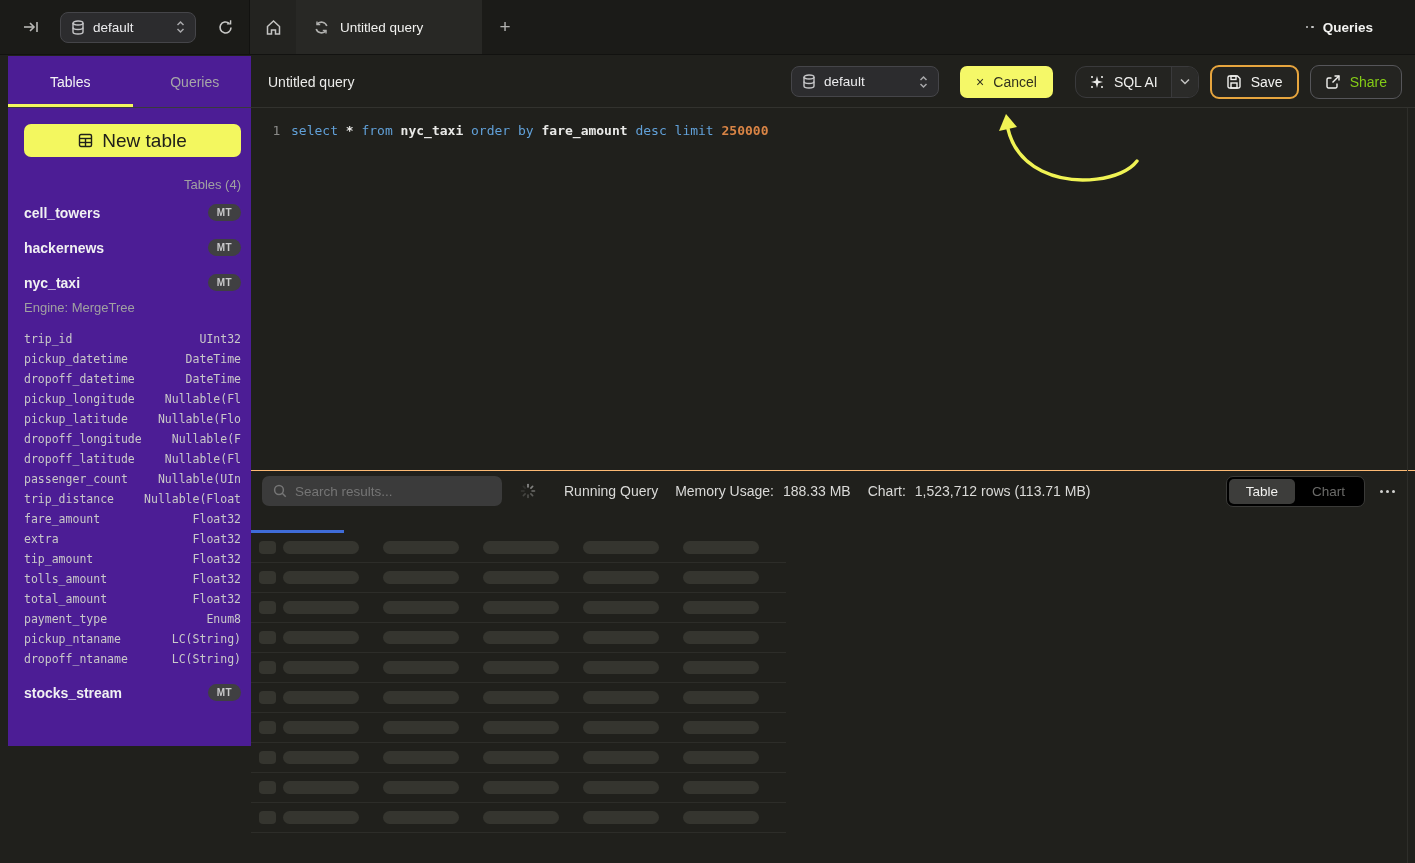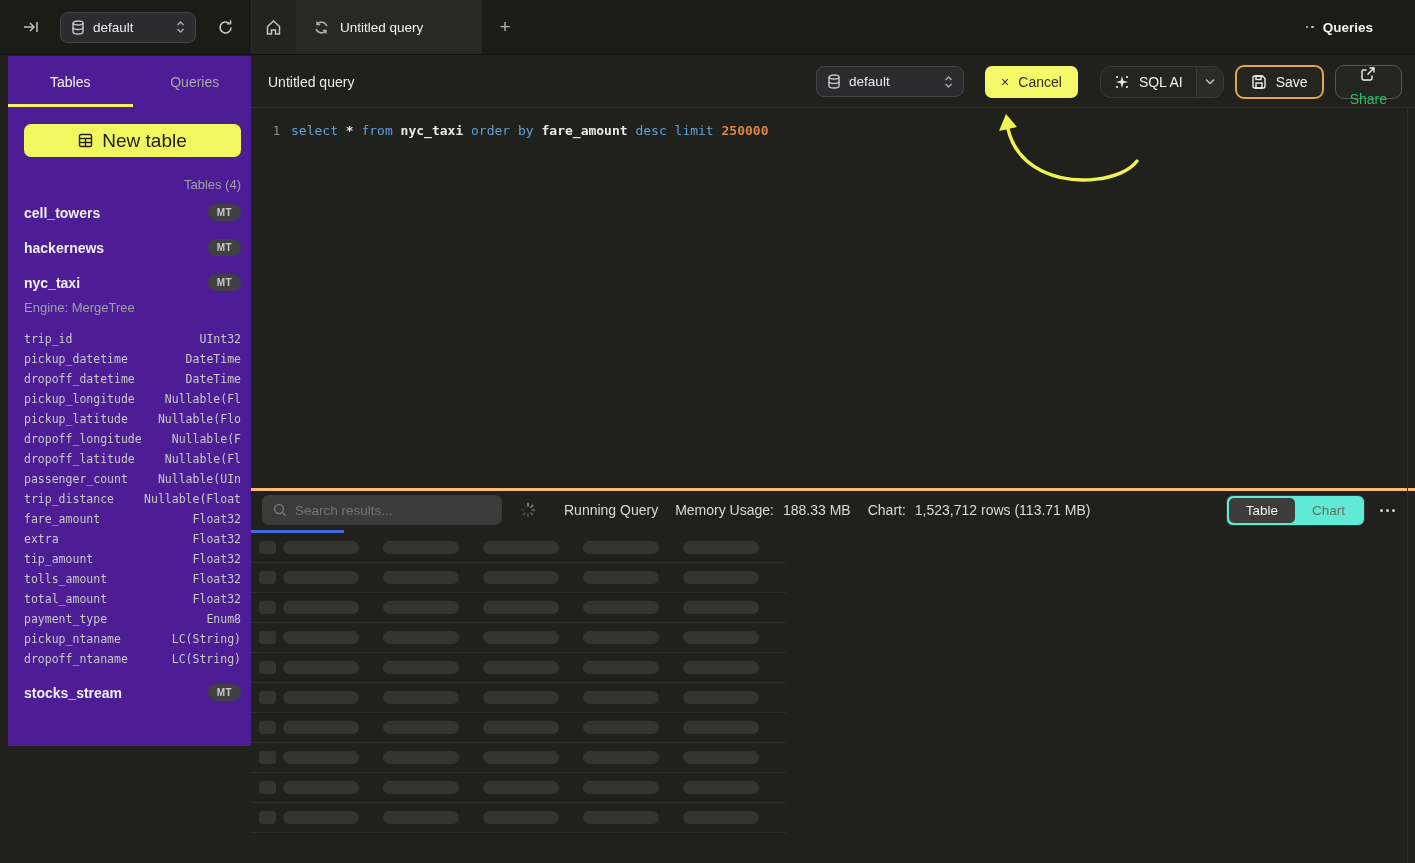--- a/index.html
+++ b/index.html
@@ -88,49 +88,49 @@
   .sqlai-btn { display:flex; align-items:stretch; height:32px; margin-left:11px;
     background:#242421; border:1px solid #3a3a3c; border-radius:11px; overflow:hidden; cursor:pointer; }
   .sqlai-main { display:flex; align-items:center; gap:9px; padding:0 13px; color:#f0f0ee; font-size:14px; }
   .sqlai-chev { display:flex; align-items:center; justify-content:center; width:27px;
     border-left:1px solid #3a3a3c; background:#2b2b29; color:#c4c4c2; }
   .save-btn { display:flex; align-items:center; gap:9px; height:34px; padding:0 14px;
     background:#242421; border:2px solid #e7a53e; border-radius:9px;
     color:#f2f2f0; font-size:14px; cursor:pointer; font-family:inherit; }
   .share-btn { display:flex; align-items:center; gap:9px; height:34px; padding:0 14px;
     background:#242421; border:1px solid #56565a; border-radius:9px;
-    color:#22c55e; font-size:14px; cursor:pointer; font-family:inherit;flex-direction:column; }
+    color:#84cc16; font-size:14px; cursor:pointer; font-family:inherit; }
 
   .editor { position:absolute; left:0; top:53px; width:100%; height:379px; cursor:text; }
   .code-line { display:flex; align-items:center; margin-top:11px;
     font-family:"DejaVu Sans Mono", monospace; font-size:13px; line-height:22px; }
   .line-num { width:23px; margin-left:14px; text-align:center; color:#8a8a88; flex:none; }
   .code-text { margin-left:3px; white-space:pre; }
   .tok-keyword { color:#61a0d8; }
   .tok-identifier { color:#e9e9e7; font-weight:700; }
   .tok-star { color:#e9e9e7; font-weight:700; }
   .tok-number { color:#d98445; font-weight:700; }
   .tok-plain { color:#e9e9e7; }
 
   .annotation-arrow { position:absolute; left:0; top:0; width:100%; height:100%;
     pointer-events:none; overflow:visible; }
 
   
-  .results-toolbar { position:absolute; left:0; top:432px; width:100%; height:41px;
-    border-top:3px solid #fdba74; display:flex; align-items:center; padding:0 18px 0 11px; }
+  .results-toolbar { position:absolute; left:0; top:414px; width:100%; height:41px;
+    border-top:1px solid #fdba74; display:flex; align-items:center; padding:0 18px 0 11px; }
   .results-search { width:240px; height:30px; display:flex; align-items:center; gap:8px;
     background:#3b3b3b; border:none; border-radius:7px; padding:0 11px; }
   .results-search input { flex:1; background:none; border:none; outline:none;
     color:#dcdcda; font-size:13.5px; font-family:inherit; }
   .results-search input::placeholder { color:#757575; }
   .status-group { display:flex; align-items:center; margin-left:18px; gap:28px; }
   .status-text { color:#dadad8; font-size:14px; }
   .stat-pair { display:flex; gap:9px; margin-left:17px; }
   .toolbar-right { margin-left:auto; display:flex; align-items:center; gap:13px; }
-  .view-toggle { display:flex; align-items:center; height:31px; background:#5eead4;
+  .view-toggle { display:flex; align-items:center; height:31px; background:#000000;
     border:1px solid #3a3a38; border-radius:7px; padding:2px; }
   .toggle-seg { height:100%; display:flex; align-items:center; padding:0 17px;
     border:none; background:none; border-radius:5px; font-size:13.5px;
     color:#6b6b69; cursor:pointer; font-family:inherit; }
   .toggle-seg.active { background:#3d3d3b; color:#f2f2f0; }
   .more-btn { display:flex; gap:3px; background:none; border:none; cursor:pointer; padding:4px 2px; }
   .more-btn i { width:3px; height:3px; border-radius:50%; background:#d2d2d0; }
 
   .progress-bar { position:absolute; left:0; top:474px; width:93px; height:3px; background:#3f6cd8; }
   .results-body { position:absolute; left:0; top:477px; width:100%; bottom:0; overflow:hidden; }

